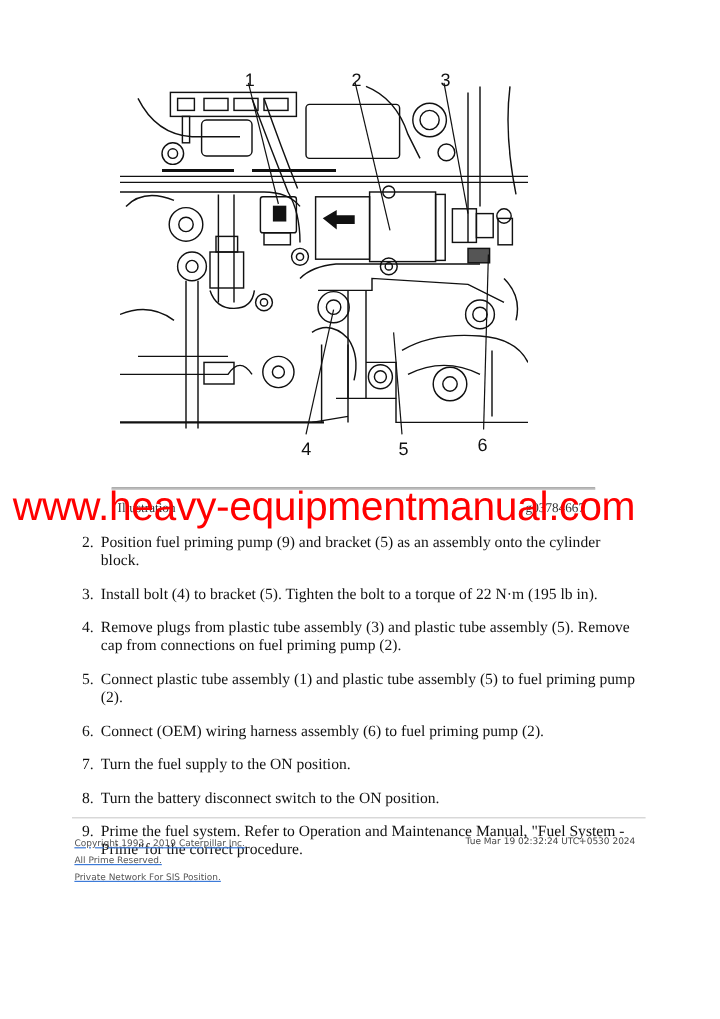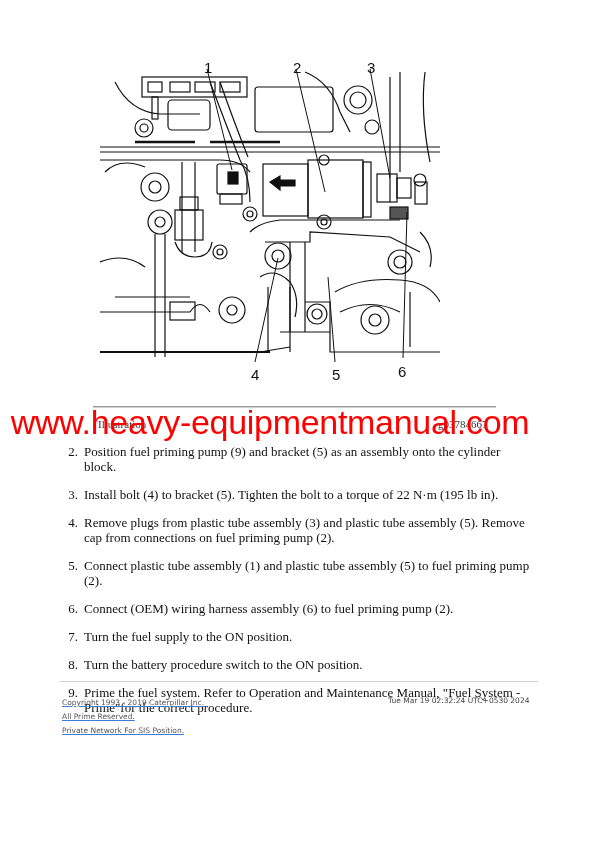--- a/index.html
+++ b/index.html
@@ -163,21 +163,21 @@
   <li>
       <span class="num">6.</span>
       <span class="txt">Connect (OEM) wiring harness assembly (6) to fuel priming pump (2).</span>
     </li>
   <li>
       <span class="num">7.</span>
       <span class="txt">Turn the fuel supply to the ON position.</span>
     </li>
   <li>
       <span class="num">8.</span>
-      <span class="txt">Turn the battery procedure switch to the ON position.</span>
+      <span class="txt">Turn the battery disconnect switch to the ON position.</span>
     </li>
   <li>
       <span class="num">9.</span>
       <span class="txt">Prime the fuel system. Refer to Operation and Maintenance Manual, "Fuel System - Prime"for the correct procedure.</span>
     </li>
 </ol>
 
 <div class="sep-bottom"></div>
 
 <div class="footer-links">

